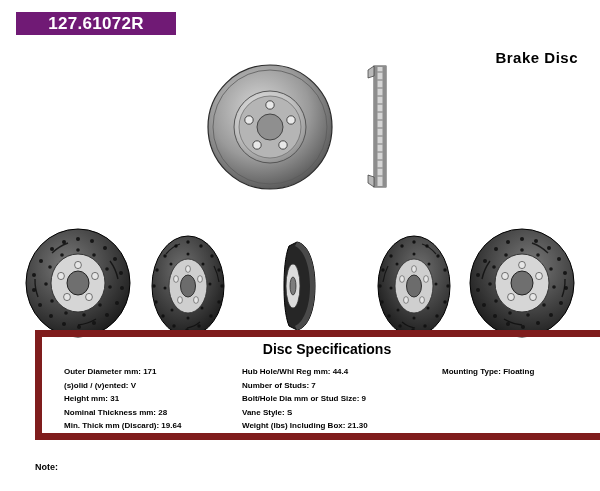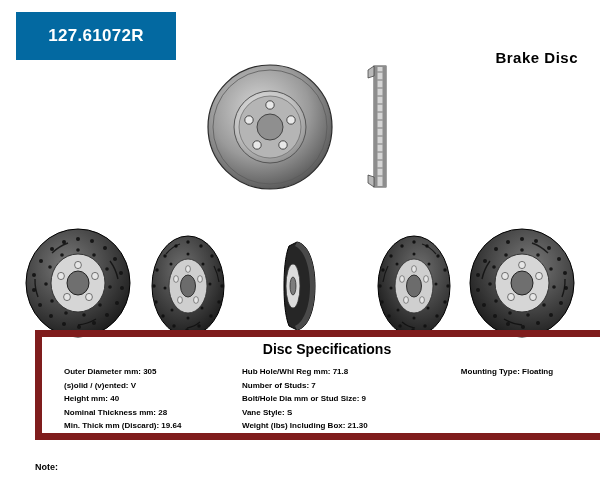--- a/index.html
+++ b/index.html
@@ -22,22 +22,22 @@
     left: 16px;
     top: 12px;
     width: 568px;
     height: 36px;
   }
   .part-number-box {
     position: absolute;
     left: 0;
     top: 0;
     width: 160px;
-    height: 48px;
-    background: #0369a1;
+    height: 23px;
+    background: #701a75;
     color: #ffffff;
     display: flex;
     align-items: center;
     justify-content: center;
     font-size: 17px;
     font-weight: bold;
     letter-spacing: 0.3px;
   }
   .doc-title {
     position: absolute;
@@ -82,21 +82,21 @@
   }
   .spec-col {
     position: absolute;
     top: 28px;
     font-size: 8px;
     line-height: 13.5px;
     font-weight: bold;
   }
   .col-1 { left: 22px; width: 180px; }
   .col-2 { left: 200px; width: 200px; }
-  .col-3 { left: 400px; width: 130px; text-align: center; }
+  .col-3 { left: 400px; width: 130px; }
   .spec-line { white-space: nowrap; }
 
   .note {
     position: absolute;
     left: 35px;
     top: 450px;
     font-size: 9px;
     font-weight: bold;
     margin-top: 12px;
   }
@@ -398,29 +398,29 @@
       </g>
     </svg>
   </div>
 
 </div>
 
 <div class="spec-panel">
   <div class="spec-title">Disc Specifications</div>
 
   <div class="spec-col col-1">
-    <div class="spec-line">Outer Diameter mm: 305</div>
+    <div class="spec-line">Outer Diameter mm: 171</div>
     <div class="spec-line">(s)olid / (v)ented:  V</div>
-    <div class="spec-line">Height mm: 40</div>
+    <div class="spec-line">Height mm: 31</div>
     <div class="spec-line">Nominal Thickness mm: 28</div>
     <div class="spec-line">Min. Thick mm (Discard): 19.64</div>
   </div>
 
   <div class="spec-col col-2">
-    <div class="spec-line">Hub Hole/Whl Reg mm: 71.8</div>
+    <div class="spec-line">Hub Hole/Whl Reg mm: 44.4</div>
     <div class="spec-line">Number of Studs: 7</div>
     <div class="spec-line">Bolt/Hole Dia mm or Stud Size: 9</div>
     <div class="spec-line">Vane Style: S</div>
     <div class="spec-line">Weight (lbs) Including Box: 21.30</div>
   </div>
 
   <div class="spec-col col-3">
     <div class="spec-line">Mounting Type: Floating</div>
   </div>
 </div>

